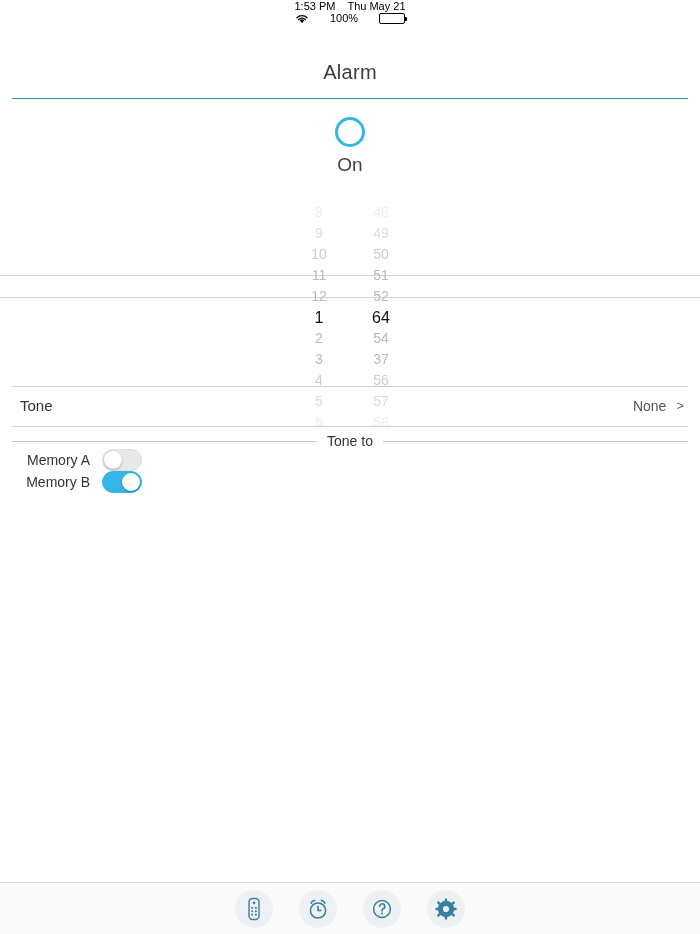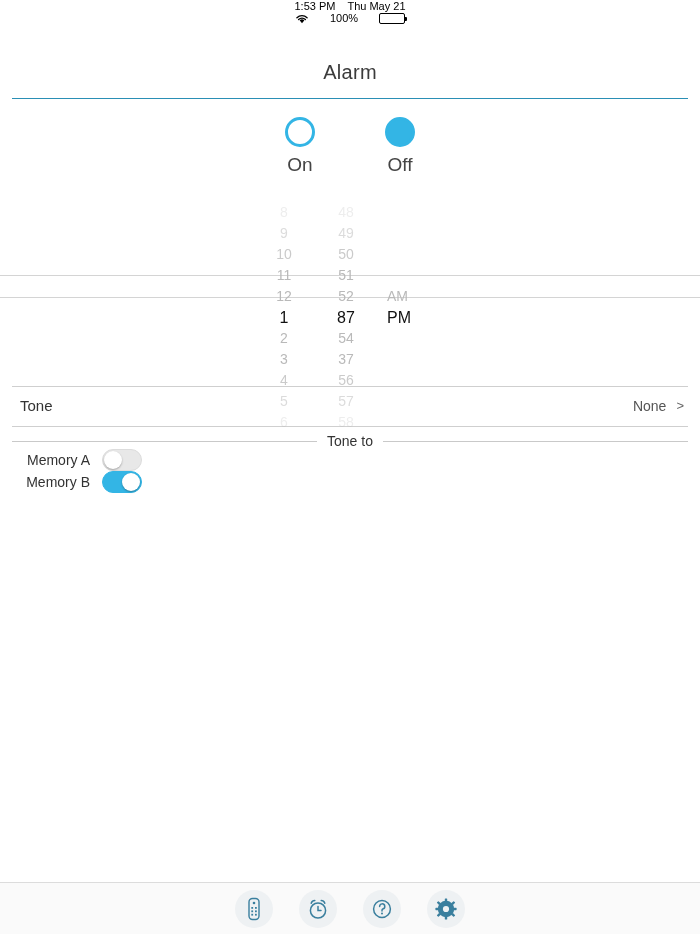--- a/index.html
+++ b/index.html
@@ -224,24 +224,20 @@
 <div class="header">
   <div class="title">Alarm</div>
 </div>
 <div class="header-rule"></div>
 
 <div class="radio-row">
   <div class="radio-item">
     <div class="radio-circle"></div>
     <div class="radio-label">On</div>
   </div>
-  <div class="radio-item">
-    <div class="radio-circle filled"></div>
-    <div class="radio-label">Off</div>
-  </div>
 </div>
 
 <div class="picker">
   <div class="picker-line top"></div>
   <div class="picker-line bottom"></div>
   <div class="picker-cols">
 
     <div class="picker-col">
       <div class="picker-cell f0">8</div>
       <div class="picker-cell f1">9</div>
@@ -255,41 +251,28 @@
       <div class="picker-cell f1">5</div>
       <div class="picker-cell f0">6</div>
     </div>
 
     <div class="picker-col">
       <div class="picker-cell f0">48</div>
       <div class="picker-cell f1">49</div>
       <div class="picker-cell f2">50</div>
       <div class="picker-cell">51</div>
       <div class="picker-cell">52</div>
-      <div class="picker-cell selected">87</div>
+      <div class="picker-cell selected">64</div>
       <div class="picker-cell">54</div>
       <div class="picker-cell">37</div>
       <div class="picker-cell f2">56</div>
       <div class="picker-cell f1">57</div>
       <div class="picker-cell f0">58</div>
     </div>
 
-    <div class="picker-col ampm">
-      <div class="picker-cell"></div>
-      <div class="picker-cell"></div>
-      <div class="picker-cell"></div>
-      <div class="picker-cell"></div>
-      <div class="picker-cell">AM</div>
-      <div class="picker-cell selected">PM</div>
-      <div class="picker-cell"></div>
-      <div class="picker-cell"></div>
-      <div class="picker-cell"></div>
-      <div class="picker-cell"></div>
-      <div class="picker-cell"></div>
-    </div>
 
   </div>
 </div>
 
 <div class="rule-full"></div>
 <div class="tone-row">
   <span>Tone</span>
   <span class="spacer"></span>
   <span class="tone-value">None</span>
   <span class="tone-chevron">&gt;</span>

